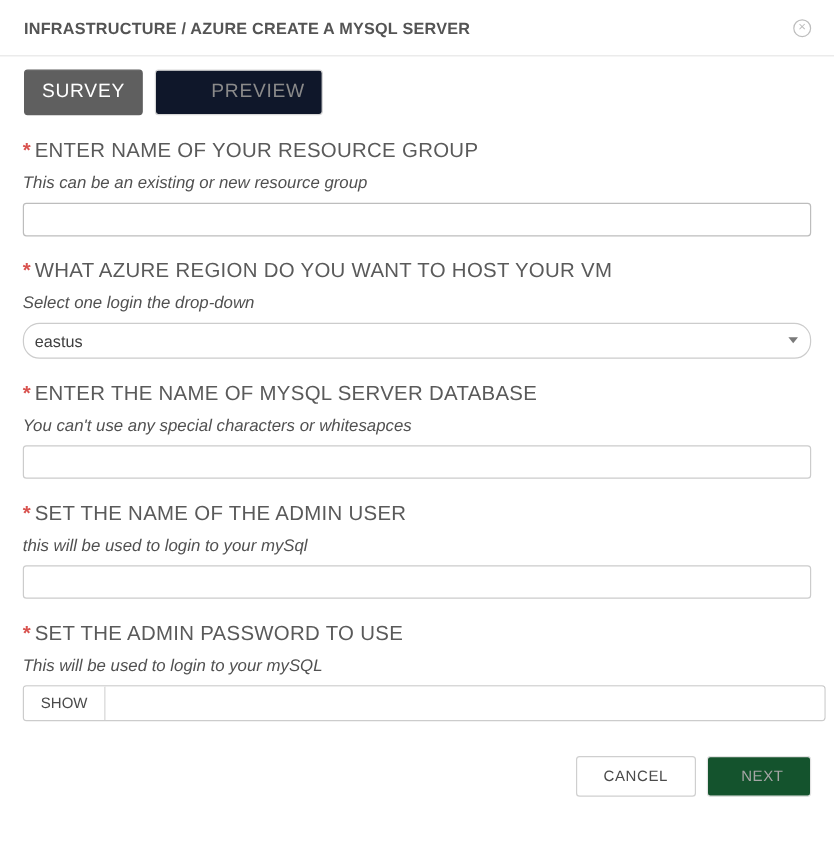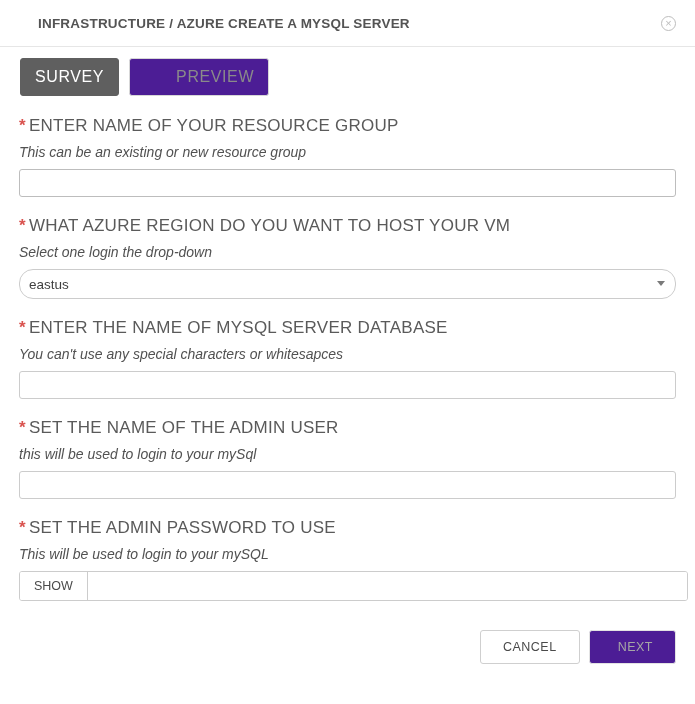--- a/index.html
+++ b/index.html
@@ -22,21 +22,20 @@
     border-bottom: 1px solid #e6e6e6;
     height: 47px;
   }
   .dialog-title {
     font-size: 13.5px;
     font-weight: bold;
     color: #545454;
     letter-spacing: 0.2px;
     text-transform: uppercase;
     line-height: 20px;
-    margin-left: 18px;
   }
   .close-icon {
     position: absolute;
     top: 16px;
     right: 19px;
     width: 15px;
     height: 15px;
     border-radius: 50%;
     border: 1px solid #bdbdbd;
     color: #bdbdbd;
@@ -59,21 +58,21 @@
     border: 1px solid transparent;
     cursor: pointer;
     text-transform: uppercase;
   }
   .tab.active {
     background: #5f5f5f;
     color: #ffffff;
     border-color: #5f5f5f;
   }
   .tab.inactive {
-    background: #4c1d95;
+    background: #0f172a;
     color: #8a8a8a;
     border-color: #d7d7d7;
     padding-left: 46px;
   }
   .form {
     padding: 20px 19px 0 19px;
   }
   .field { margin-bottom: 19px; }
   .label {
     font-size: 17px;
@@ -177,21 +176,21 @@
     border-radius: 3px;
     cursor: pointer;
     text-transform: uppercase;
   }
   .btn-cancel {
     background: #ffffff;
     border: 1px solid #cfcfcf;
     color: #4a4a4a;
   }
   .btn-next {
-    background: #4c1d95;
+    background: #14532d;
     border: 1px solid #e3e3e3;
     color: #a6a6a6;
     cursor: default;
     padding-left: 28px;
   }
 </style>
 </head>
 <body>
 
 <div class="dialog">

